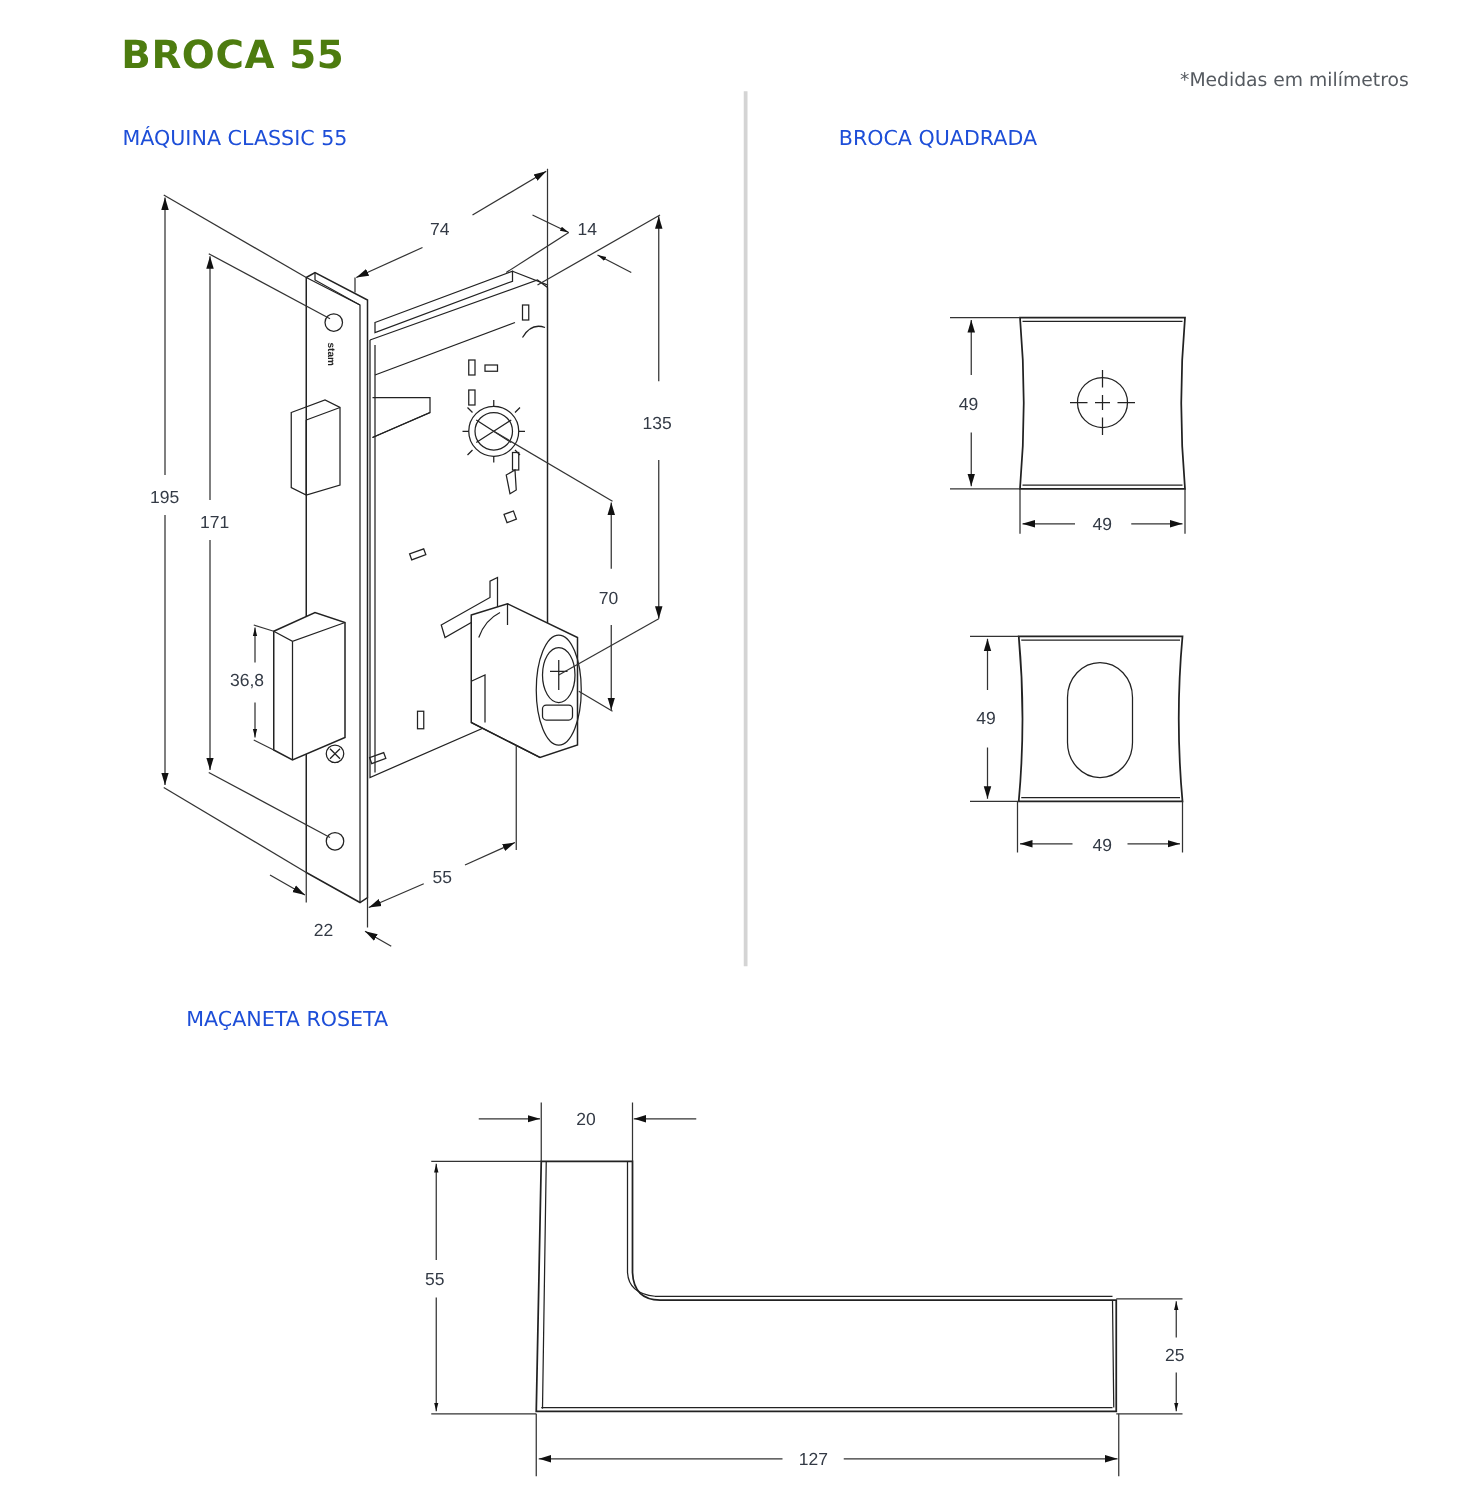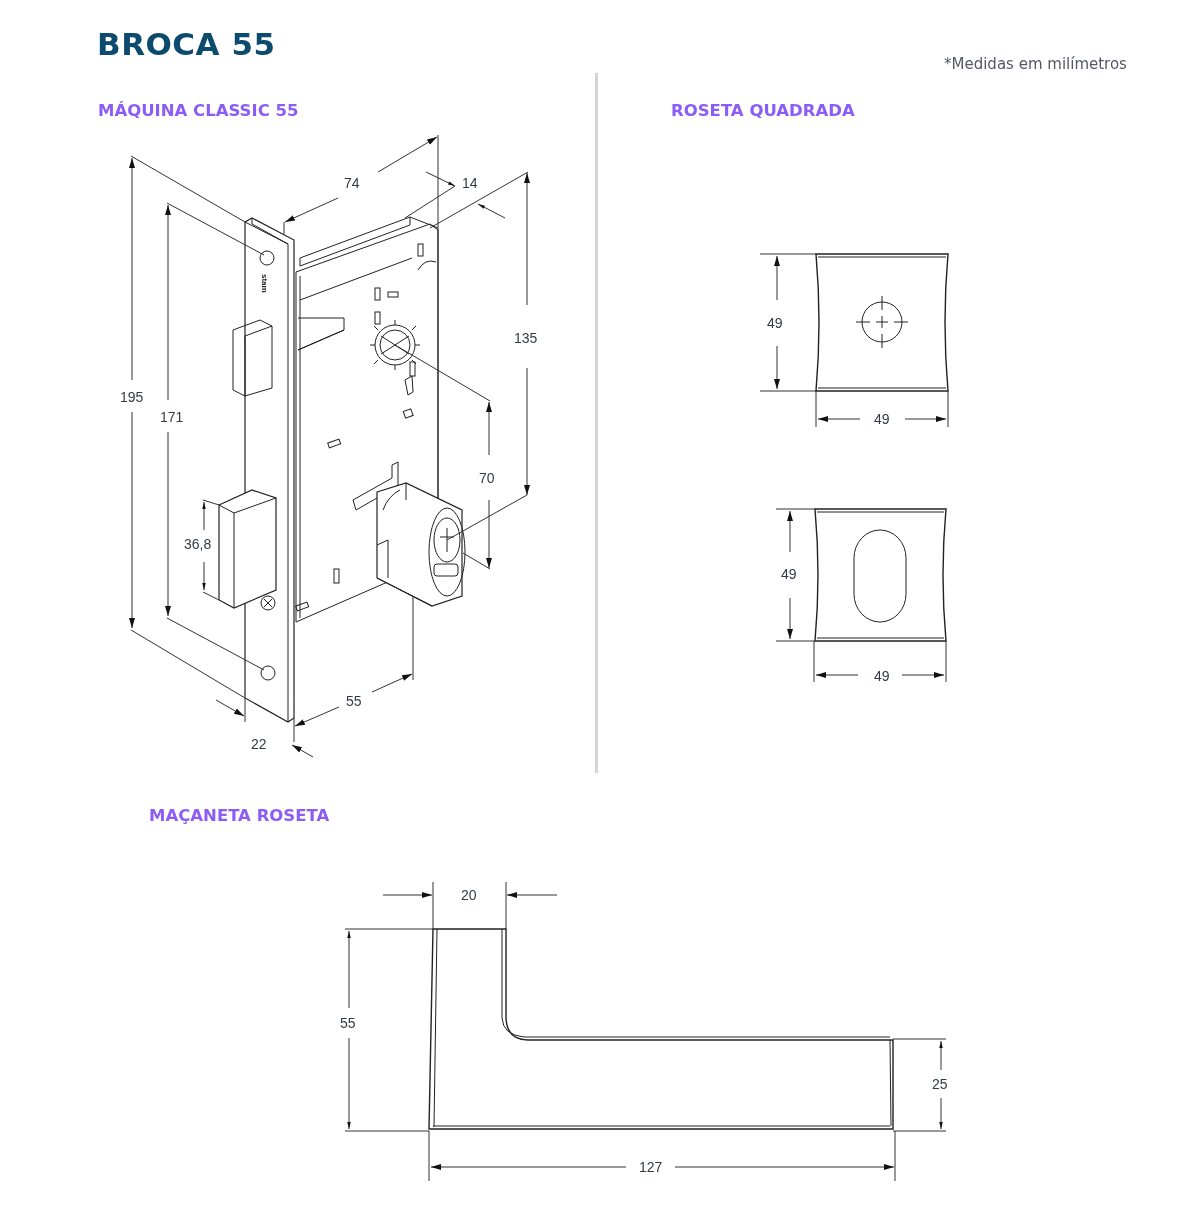--- a/index.html
+++ b/index.html
@@ -1,38 +1,38 @@
 <!DOCTYPE html>
 <html><head>
 <meta charset="utf-8">
 <style>
   html, body { margin: 0; padding: 0; background: #ffffff; }
   body { width: 1186px; height: 1206px; position: relative; overflow: hidden; font-family: "Liberation Sans", sans-serif; }
-  .title { position: absolute; left: 97px; top: 26px; font-family: "DejaVu Sans", sans-serif; font-weight: bold; font-size: 31px; color: #0c4a6e; letter-spacing: 0.5px; margin: 0; }
+  .title { position: absolute; left: 97px; top: 26px; font-family: "DejaVu Sans", sans-serif; font-weight: bold; font-size: 31px; color: #4d7c0f; letter-spacing: 0.5px; margin: 0; }
   .note { position: absolute; left: 932px; top: 43px; font-family: "DejaVu Sans", sans-serif; font-size: 15px; color: #555a60; margin: 12px; }
-  .section-title { position: absolute; font-family: "DejaVu Sans", sans-serif; font-weight: bold; font-size: 16.5px; color: #8b5cf6; margin: 0; }
+  .section-title { position: absolute; font-family: "DejaVu Sans", sans-serif; font-weight: normal; font-size: 16.5px; color: #1d4ed8; margin: 0; }
   #h-maquina { left: 98px; top: 101px; }
   #h-roseta { left: 671px; top: 101px; }
   #h-macaneta { left: 149px; top: 806px; }
   .divider { position: absolute; left: 595px; top: 73px; width: 3px; height: 700px; background: #d4d4d4; }
   svg.drawing { position: absolute; left: 0; top: 0; }
   svg text.dim { font-family: "Liberation Sans", sans-serif; font-size: 14px; fill: #333a45; }
   .ln { stroke: #222; stroke-width: 1; fill: none; }
   .ln2 { stroke: #222; stroke-width: 1.4; fill: none; }
   .dimln { stroke: #333; stroke-width: 1; fill: none; }
   .face { fill: #fff; stroke: #222; stroke-width: 1.2; }
 </style>
 </head>
 <body>
 
 <h1 class="title">BROCA 55</h1>
 <p class="note">*Medidas em milímetros</p>
 
 <h2 class="section-title" id="h-maquina">MÁQUINA CLASSIC 55</h2>
-<h2 class="section-title" id="h-roseta">ROSETA QUADRADA</h2>
+<h2 class="section-title" id="h-roseta">BROCA QUADRADA</h2>
 <h2 class="section-title" id="h-macaneta">MAÇANETA ROSETA</h2>
 
 <div class="divider"></div>
 
 <svg class="drawing" width="1186" height="1206" viewBox="0 0 1186 1206" xmlns="http://www.w3.org/2000/svg">
   <defs>
     <marker id="ah" viewBox="0 0 10 10" refX="10" refY="5" markerWidth="10" markerHeight="10" orient="auto-start-reverse" markerUnits="userSpaceOnUse">
       <path d="M0,2 L10,5 L0,8 Z" fill="#111"></path>
     </marker>
     <marker id="ahs" viewBox="0 0 10 10" refX="10" refY="5" markerWidth="7" markerHeight="7" orient="auto-start-reverse" markerUnits="userSpaceOnUse">

